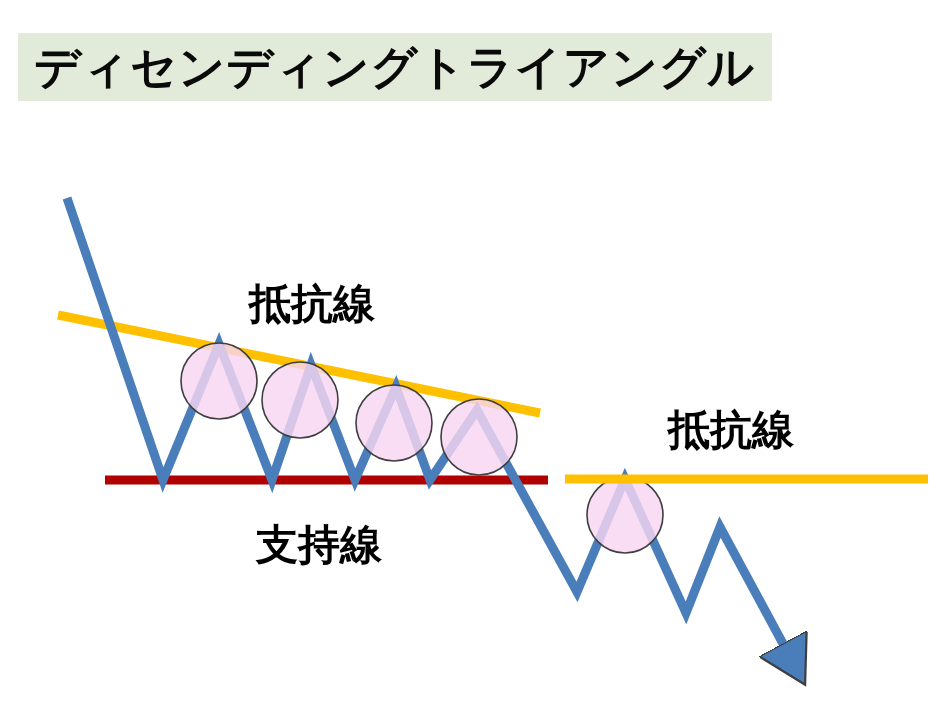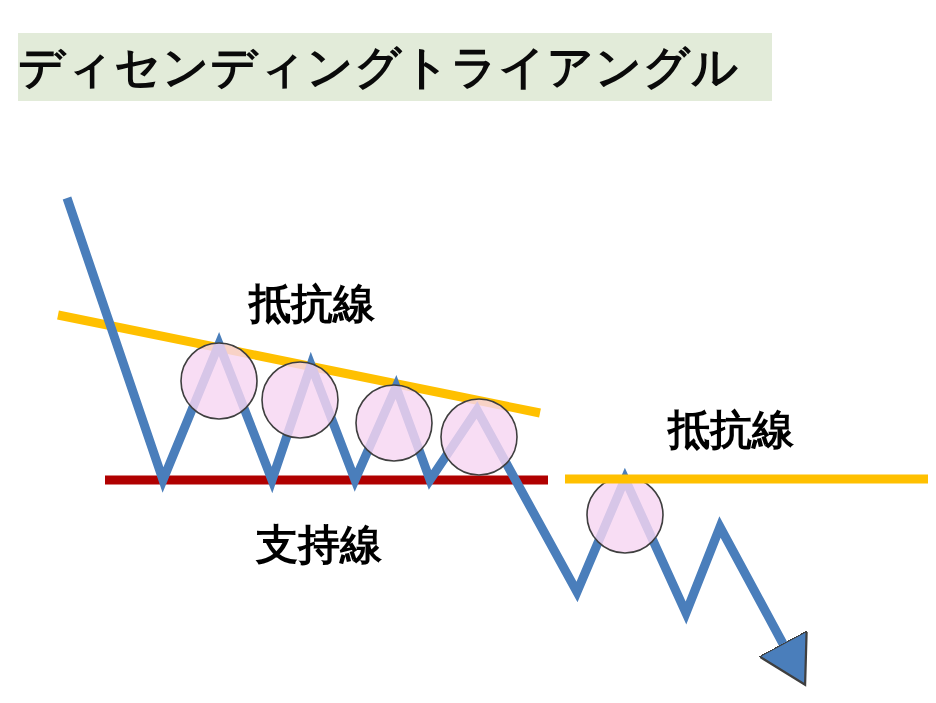--- a/index.html
+++ b/index.html
@@ -20,20 +20,21 @@
   #title-banner {
     position: absolute;
     left: 18px;
     top: 33px;
     width: 754px;
     height: 68px;
     background: #e2ebd9;
     display: flex;
     align-items: center;
     box-sizing: border-box;
+    padding-left: 16px;
   }
   #title-text {
     font-family: "DejaVu Sans", "Liberation Sans", sans-serif;
     font-size: 46px;
     font-weight: bold;
     color: #0a0a0a;
     letter-spacing: 1px;
     line-height: 1;
     white-space: nowrap;
   }

